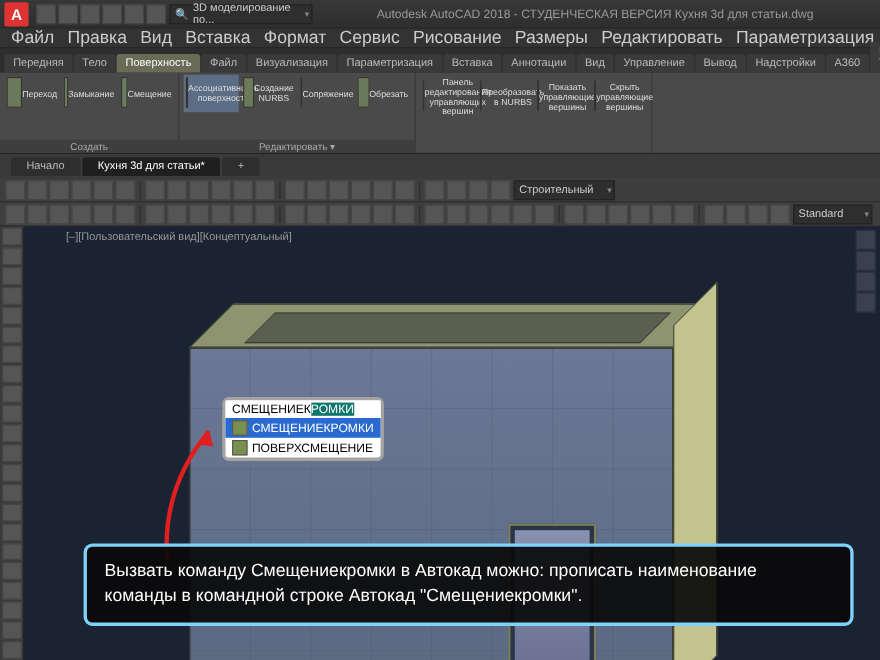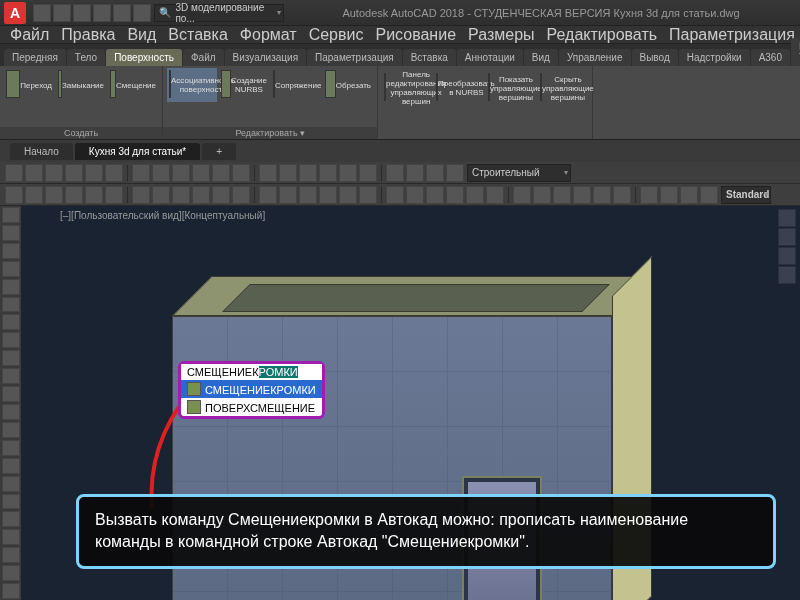--- a/index.html
+++ b/index.html
@@ -54,21 +54,21 @@
     background-size: 55px 55px; opacity: 0.3; }
   .window-hole { position: absolute; left: 340px; top: 240px; width: 80px; height: 140px; background: #2a3548; border: 2px solid #7a8060; }
   .window-hole::before { content:""; position: absolute; left: 4px; top: 4px; right: 4px; bottom: 4px; background: linear-gradient(#8a90b0,#6a7090); }
 
   .watermark { position: absolute; top: 70px; left: 50%; transform: translateX(-50%); opacity: 0.18; display: flex; align-items: center; gap: 8px; pointer-events: none; }
   .watermark .wm-v { font-size: 60px; font-weight: bold; color: #2a9048; }
   .watermark .wm-bars { display: flex; flex-direction: column; gap: 4px; }
   .watermark .wm-bars div { width: 30px; height: 10px; }
   .watermark .wm-text { font-size: 22px; font-weight: bold; color: #666; letter-spacing: 2px; }
 
-  .cmd-popup { position: absolute; top: 155px; left: 156px; border: 3px solid #a21caf; border-radius: 6px; background: #fff; font-size: 11px; z-index: 5; }
+  .cmd-popup { position: absolute; top: 155px; left: 180px; border: 3px solid #a3a3a3; border-radius: 6px; background: #fff; font-size: 11px; z-index: 5; }
   .cmd-input { padding: 2px 6px; background: #fff; color: #000; display: flex; }
   .cmd-input .typed { color: #000; }
   .cmd-input .auto { background: #0f766e; color: #fff; }
   .cmd-option { padding: 2px 6px; color: #000; display: flex; align-items: flex-end; gap: 4px; }
   .cmd-option.sel { background: #2a6ad0; color: #fff; }
   .cmd-option .oi { width: 14px; height: 14px; background: #7a9050; border: 1px solid #555; display: inline-block; }
 
   .annotation-arrow { position: absolute; top: 178px; left: 120px; width: 60px; height: 130px; z-index: 4; pointer-events: none; }
   .annotation-box { position: absolute; left: 54px; right: 24px; top: 288px; background: rgba(10,10,10,0.92); border: 3px solid #7dd3fc; border-radius: 8px; padding: 12px 16px; font-size: 16px; color: #fff; line-height: 1.4; z-index: 6; }
   
@@ -212,21 +212,21 @@
     <div class="tb-btn"></div>
     <div class="tb-btn"></div>
     <div class="tb-btn"></div>
     <div class="tb-btn"></div>
     <div class="tb-btn"></div>
     <div class="tb-sep"></div>
     <div class="tb-btn"></div>
     <div class="tb-btn"></div>
     <div class="tb-btn"></div>
     <div class="tb-btn"></div>
-    <div class="tb-combo" style="width: 104px;">Строительный</div>
+    <div class="tb-combo" style="width: 92px;">Строительный</div>
   </div>
 <div class="toolbar-row" id="tbr2">
     <div class="tb-btn"></div>
     <div class="tb-btn"></div>
     <div class="tb-btn"></div>
     <div class="tb-btn"></div>
     <div class="tb-btn"></div>
     <div class="tb-btn"></div>
     <div class="tb-sep"></div>
     <div class="tb-btn"></div>
@@ -254,21 +254,21 @@
     <div class="tb-btn"></div>
     <div class="tb-btn"></div>
     <div class="tb-btn"></div>
     <div class="tb-btn"></div>
     <div class="tb-btn"></div>
     <div class="tb-sep"></div>
     <div class="tb-btn"></div>
     <div class="tb-btn"></div>
     <div class="tb-btn"></div>
     <div class="tb-btn"></div>
-    <div class="tb-combo" style="width: 50px; font-weight: bold;">Standard</div>
+    <div class="tb-combo" style="width: 72px;">Standard</div>
   </div>
 <div class="toolbar-row" id="tbr3">
     <div class="tb-combo" style="width: 90px;">ПоСлою</div>
     <div class="tb-btn"></div>
     <div class="tb-combo" style="width: 90px;">ПоСлою</div>
     <div class="tb-btn"></div>
     <div class="tb-combo" style="width: 90px;">ПоСлою</div>
     <div class="tb-btn"></div>
     <div class="tb-combo" style="width: 110px;">ПоЦвету</div>
     <div class="tb-btn"></div>

